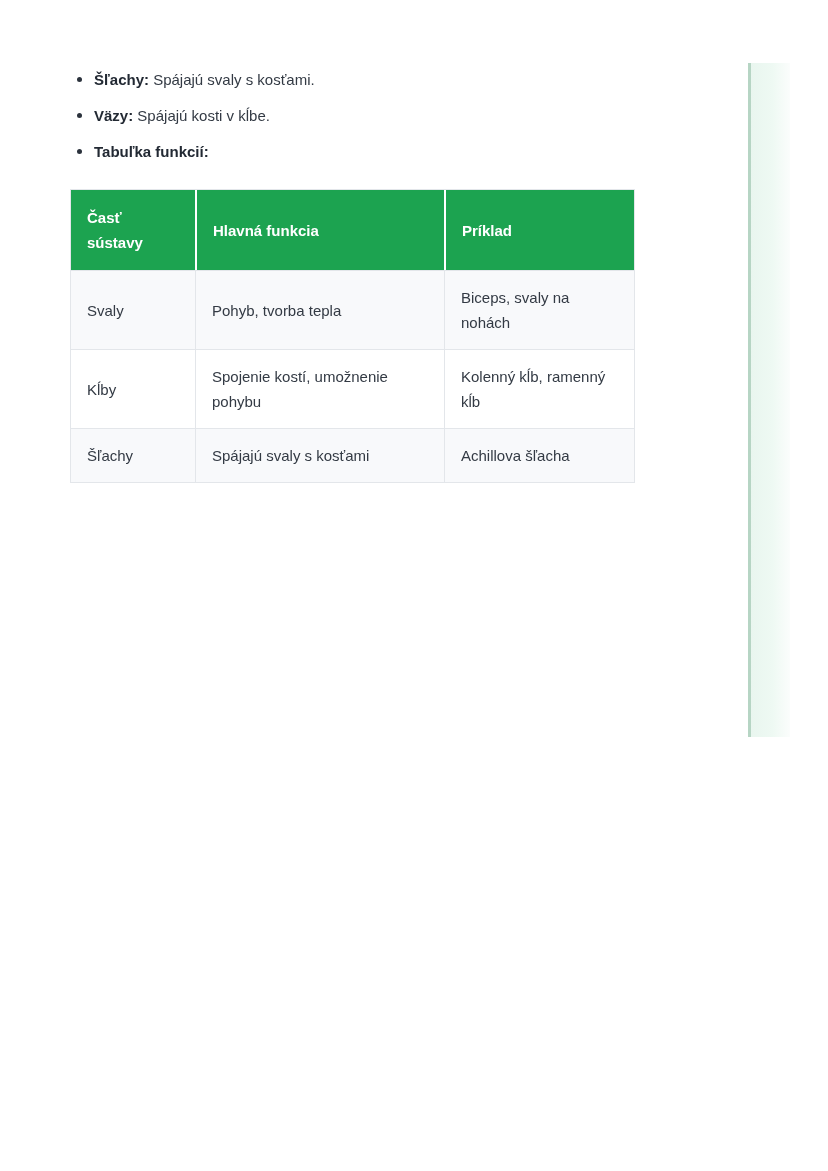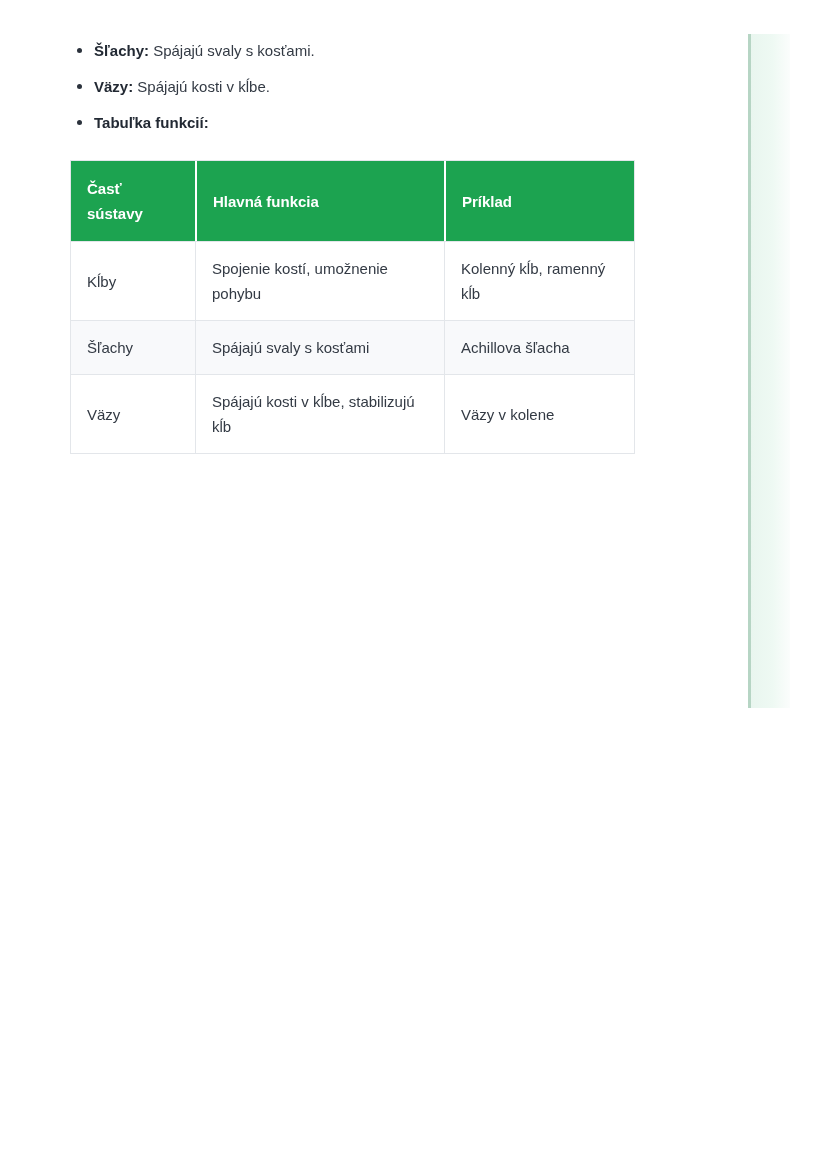--- a/index.html
+++ b/index.html
@@ -7,20 +7,21 @@
     padding: 0;
     background: #ffffff;
     font-family: "Liberation Sans", "DejaVu Sans", sans-serif;
   }
   .page {
     position: relative;
     width: 828px;
     height: 882px;
     background: #ffffff;
     overflow: hidden;
+    margin-top: 29px;
   }
   .content {
     position: absolute;
     top: 40px;
     left: 70px;
     width: 563px;
   }
   
   ul.bullet-list {
     list-style: none;
@@ -127,34 +128,34 @@
 
     <table class="func-table">
       <thead>
         <tr>
             <th>Časť sústavy</th>
             <th>Hlavná funkcia</th>
             <th>Príklad</th>
           </tr>
       </thead>
       <tbody>
+          <tr class="striped">
+            <td>Svaly</td>
+            <td>Pohyb, tvorba tepla</td>
+            <td>Biceps, svaly na nohách</td>
+          </tr>
           <tr>
             <td>Kĺby</td>
             <td>Spojenie kostí, umožnenie pohybu</td>
             <td>Kolenný kĺb, ramenný kĺb</td>
           </tr>
           <tr class="striped">
             <td>Šľachy</td>
             <td>Spájajú svaly s kosťami</td>
             <td>Achillova šľacha</td>
-          </tr>
-          <tr>
-            <td>Väzy</td>
-            <td>Spájajú kosti v kĺbe, stabilizujú kĺb</td>
-            <td>Väzy v kolene</td>
           </tr>
         </tbody>
     </table>
   </div>
 
   <div class="accent-bar"></div>
 
   <div class="footer">(c) Knowunity 2025</div>
 
 </div>

